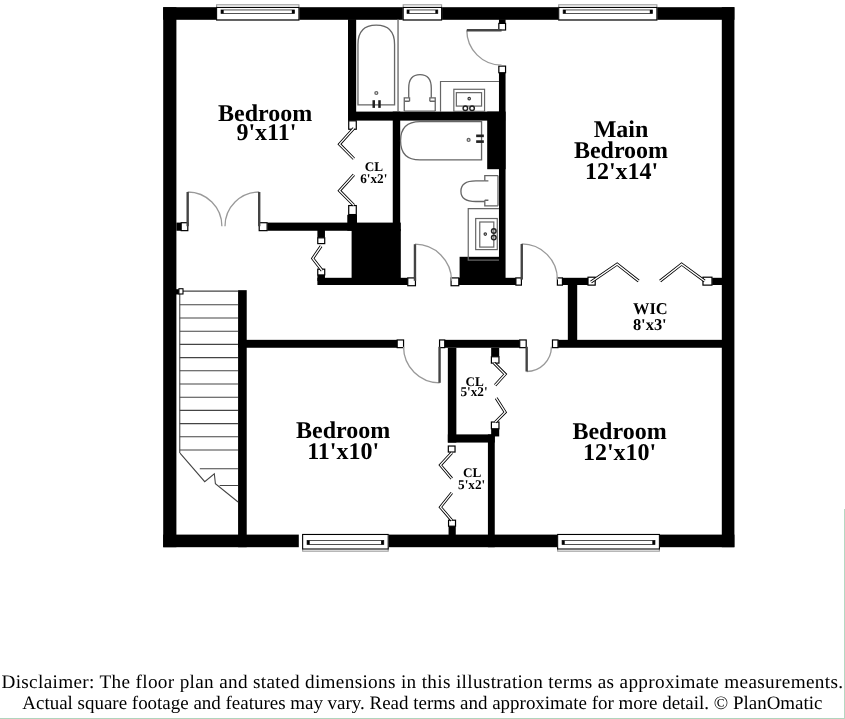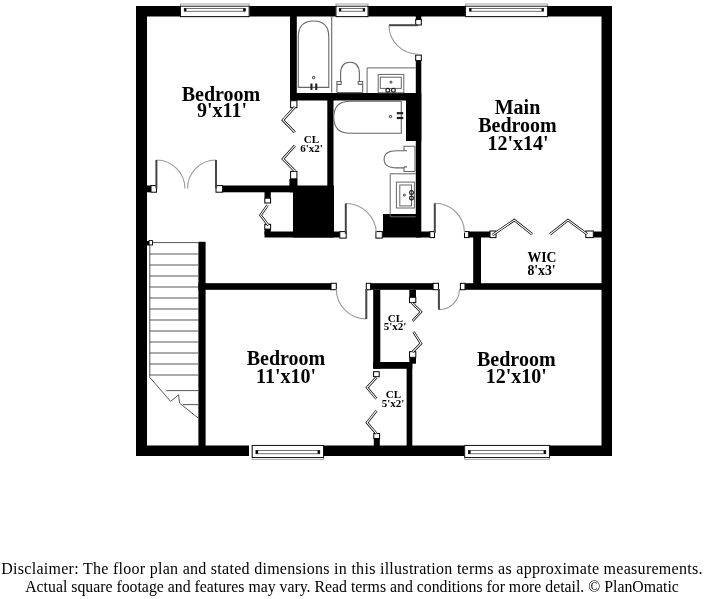--- a/index.html
+++ b/index.html
@@ -360,14 +360,14 @@
 </g>
 
 <g font-family="Liberation Serif, serif" font-weight="bold" font-size="20px" fill="#000" text-anchor="middle">
 <text x="516.3" y="365.5">Bedroom</text>
 <text x="516.3" y="383">12'x10'</text>
 </g>
 </svg>
 
 <div class="disc" style="top:560.6px;font-size:16px;line-height:1;letter-spacing:0.28px;">Disclaimer: The floor plan and stated dimensions in this illustration terms as approximate measurements.</div>
 
-<div class="disc" style="top:578.8px;font-size:15.8px;line-height:1;">Actual square footage and features may vary. Read terms and conditions for more detail. © PlanOmatic</div>
+<div class="disc" style="top:578.8px;font-size:15.8px;line-height:1;">Actual square footage and features may vary. Read terms and approximate for more detail. © PlanOmatic</div>
 </div>
 
 </body></html>

